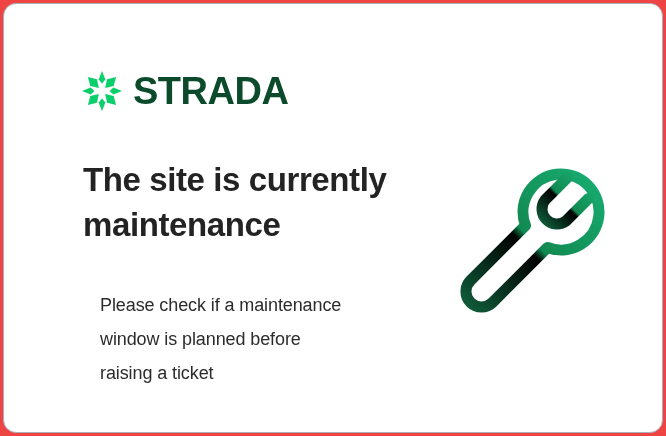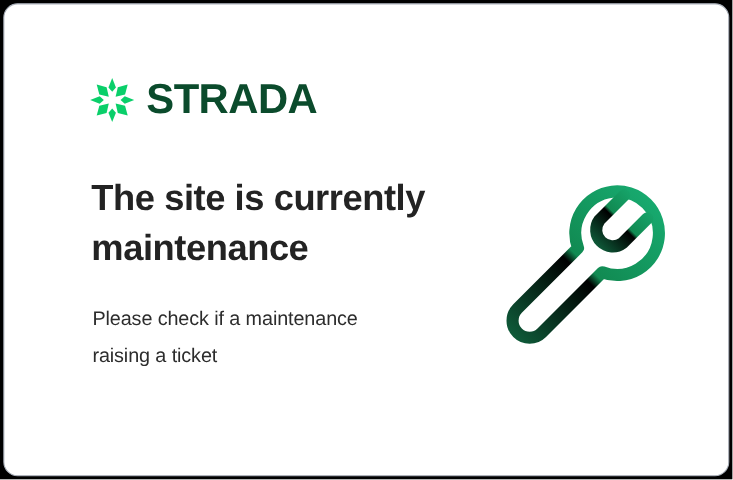--- a/index.html
+++ b/index.html
@@ -14,21 +14,21 @@
     overflow: hidden;
     font-family: "Liberation Sans", sans-serif;
     -webkit-font-smoothing: antialiased;
   }
 
   .page {
     position: relative;
     width: 666px;
     height: 436px;
     box-sizing: border-box;
-    background: #000000;
+    background: #ef4444;
   }
 
   
   .card {
     position: absolute;
     left: 3px;
     top: 3px;
     width: 660px;
     height: 430px;
     box-sizing: border-box;
@@ -74,21 +74,21 @@
     letter-spacing: -0.4px;
     color: #232323;
   }
 
   
   .body-copy {
     position: absolute;
     left: 80px;
     top: 268px;
     width: 320px;
-    margin: 0;
+    margin: 16px;
     font-size: 18px;
     font-weight: 400;
     line-height: 34px;
     letter-spacing: -0.1px;
     color: #2c2c2c;
   }
   .body-copy .line {
     display: block;
     white-space: nowrap;
   }
@@ -131,20 +131,21 @@
           </g>
         </svg>
       </span>
       <span class="brand-word">STRADA</span>
     </div>
 
     <h1 class="headline">The site is currently maintenance</h1>
 
     <p class="body-copy">
       <span class="line">Please check if a maintenance</span>
+      <span class="line">window is planned before</span>
       <span class="line">raising a ticket</span>
     </p>
 
     <div class="illustration">
       <svg viewBox="0 0 155 165" xmlns="http://www.w3.org/2000/svg" aria-hidden="true">
         <defs>
           <linearGradient id="wrenchGrad" x1="0" y1="1" x2="1" y2="0">
             <stop offset="0%" stop-color="#0f5c3a"></stop>
             <stop offset="45%" stop-color="#10建7a4e"></stop>
             <stop offset="50%" stop-color="#118a52"></stop>

